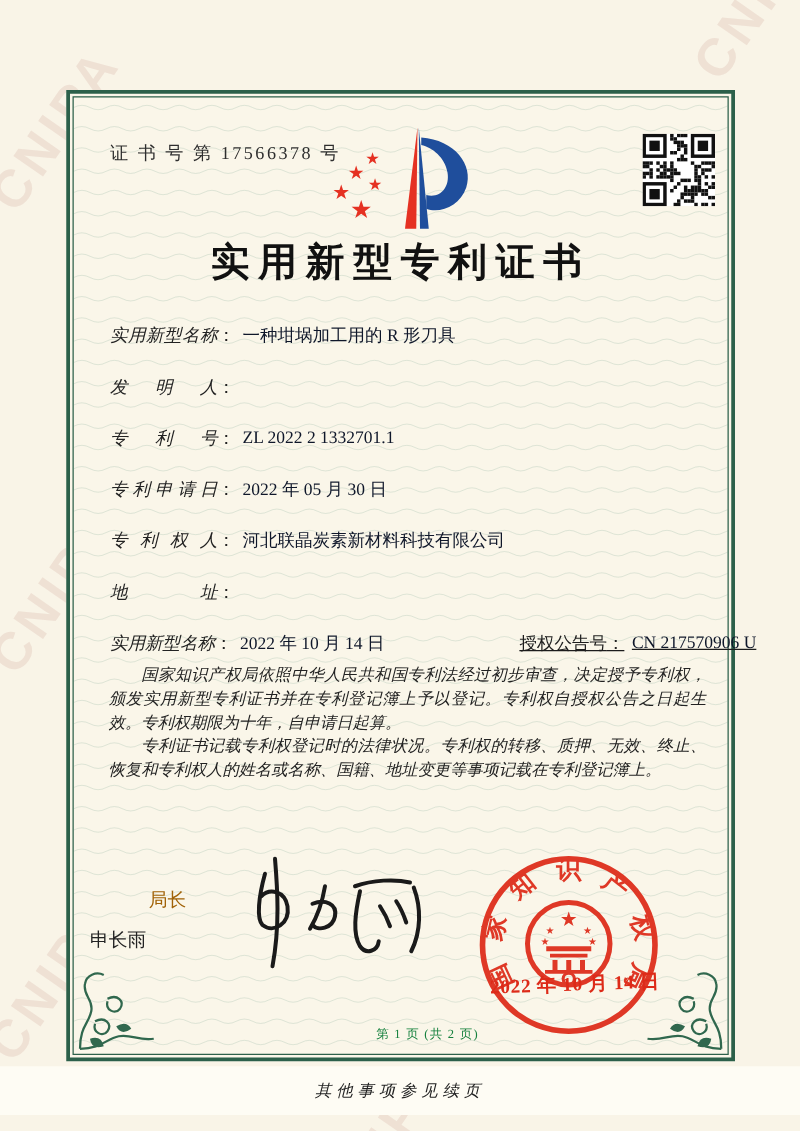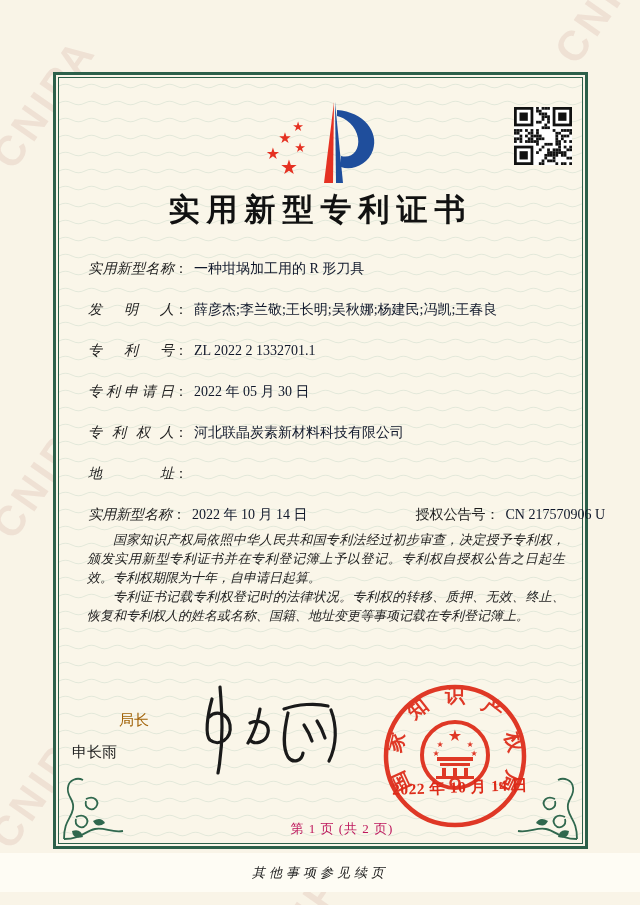--- a/index.html
+++ b/index.html
@@ -15,31 +15,31 @@
   .cert-no{position:absolute;left:32px;top:38px;font-size:14.5px;letter-spacing:2px;color:#2e2e2e;}
   .logo{position:absolute;left:50%;top:22px;transform:translateX(-54%);}
   .qr{position:absolute;left:458px;top:32px;width:58px;height:58px;}
   .title{position:absolute;left:0;right:0;top:114px;text-align:center;font-size:31px;font-weight:bold;
          letter-spacing:7px;color:#111;font-family:Liberation Serif, serif;}
   .fields{position:absolute;left:32px;top:173px;width:478px;}
   .row{height:41px;display:flex;align-items:center;font-size:14px;white-space:nowrap;}
   .lbl{display:inline-block;width:86px;text-align:justify;text-align-last:justify;color:#222;font-style:italic;}
   .colon{margin-right:6px;color:#222;}
   .val{color:#0f172a;}
-  .pair2{margin-left:108px;display:flex;align-items:center;}
+  .pair2{margin-left:108px;display:flex;align-items:center;text-decoration:underline;}
   .paras{position:absolute;left:31px;top:455px;width:478px;font-size:13px;line-height:19px;
          font-style:italic;color:#222;text-align:justify;}
   .paras p{margin:0;text-indent:2em;}
   .sig-title{position:absolute;left:32px;top:636px;font-size:15px;font-family:Liberation Mono, monospace;color:#a16207;margin-left:31px;}
   .sig-name{position:absolute;left:16px;top:668px;font-size:15px;font-family:"Liberation Sans","DejaVu Sans",sans-serif;color:#222;}
   .sig-svg{position:absolute;left:118px;top:608px;}
   .seal{position:absolute;left:318px;top:600px;width:162px;height:162px;opacity:0.93;}
   .seal-date{position:absolute;left:336px;top:702px;width:160px;font-size:15.5px;font-weight:bold;
              color:#dd2a18;letter-spacing:0.5px;transform:rotate(-2deg);white-space:nowrap;}
-  .page-info{position:absolute;left:0;right:0;top:745px;text-align:center;font-size:13px;letter-spacing:1px;color:#be185d;padding-left:43px;}
+  .page-info{position:absolute;left:0;right:0;top:745px;text-align:center;font-size:10px;letter-spacing:1px;color:#15803d;padding-left:43px;}
   .flourish{position:absolute;bottom:3px;width:68px;height:68px;}
   .flourish.bl{left:3px;}
   .flourish.br{right:3px;transform:scaleX(-1);}
   .band{position:absolute;left:0;right:0;top:853px;height:39px;background:#fefcf4;
         display:flex;align-items:center;justify-content:center;}
   .band span{font-size:13px;letter-spacing:4px;font-style:italic;color:#222;}
   svg{display:block;}
 </style>
 </head>
 <body>
@@ -102,20 +102,21 @@
         <path d="M0,654 q6.5,-3.5 13,0 t13,0 q6.5,-3.5 13,0 t13,0 q6.5,-3.5 13,0 t13,0 q6.5,-3.5 13,0 t13,0 q6.5,-3.5 13,0 t13,0 q6.5,-3.5 13,0 t13,0 q6.5,-3.5 13,0 t13,0 q6.5,-3.5 13,0 t13,0 q6.5,-3.5 13,0 t13,0 q6.5,-3.5 13,0 t13,0 q6.5,-3.5 13,0 t13,0 q6.5,-3.5 13,0 t13,0 q6.5,-3.5 13,0 t13,0 q6.5,-3.5 13,0 t13,0 q6.5,-3.5 13,0 t13,0 q6.5,-3.5 13,0 t13,0 q6.5,-3.5 13,0 t13,0 q6.5,-3.5 13,0 t13,0 q6.5,-3.5 13,0 t13,0 q6.5,-3.5 13,0 t13,0 q6.5,-3.5 13,0 t13,0" fill="none" stroke="#a9c4b2" stroke-width="0.8" opacity="0.35"></path>
         <path d="M0,671 q6.5,-3.5 13,0 t13,0 q6.5,-3.5 13,0 t13,0 q6.5,-3.5 13,0 t13,0 q6.5,-3.5 13,0 t13,0 q6.5,-3.5 13,0 t13,0 q6.5,-3.5 13,0 t13,0 q6.5,-3.5 13,0 t13,0 q6.5,-3.5 13,0 t13,0 q6.5,-3.5 13,0 t13,0 q6.5,-3.5 13,0 t13,0 q6.5,-3.5 13,0 t13,0 q6.5,-3.5 13,0 t13,0 q6.5,-3.5 13,0 t13,0 q6.5,-3.5 13,0 t13,0 q6.5,-3.5 13,0 t13,0 q6.5,-3.5 13,0 t13,0 q6.5,-3.5 13,0 t13,0 q6.5,-3.5 13,0 t13,0 q6.5,-3.5 13,0 t13,0 q6.5,-3.5 13,0 t13,0 q6.5,-3.5 13,0 t13,0" fill="none" stroke="#a9c4b2" stroke-width="0.8" opacity="0.35"></path>
         <path d="M0,688 q6.5,-3.5 13,0 t13,0 q6.5,-3.5 13,0 t13,0 q6.5,-3.5 13,0 t13,0 q6.5,-3.5 13,0 t13,0 q6.5,-3.5 13,0 t13,0 q6.5,-3.5 13,0 t13,0 q6.5,-3.5 13,0 t13,0 q6.5,-3.5 13,0 t13,0 q6.5,-3.5 13,0 t13,0 q6.5,-3.5 13,0 t13,0 q6.5,-3.5 13,0 t13,0 q6.5,-3.5 13,0 t13,0 q6.5,-3.5 13,0 t13,0 q6.5,-3.5 13,0 t13,0 q6.5,-3.5 13,0 t13,0 q6.5,-3.5 13,0 t13,0 q6.5,-3.5 13,0 t13,0 q6.5,-3.5 13,0 t13,0 q6.5,-3.5 13,0 t13,0 q6.5,-3.5 13,0 t13,0 q6.5,-3.5 13,0 t13,0" fill="none" stroke="#a9c4b2" stroke-width="0.8" opacity="0.35"></path>
         <path d="M0,705 q6.5,-3.5 13,0 t13,0 q6.5,-3.5 13,0 t13,0 q6.5,-3.5 13,0 t13,0 q6.5,-3.5 13,0 t13,0 q6.5,-3.5 13,0 t13,0 q6.5,-3.5 13,0 t13,0 q6.5,-3.5 13,0 t13,0 q6.5,-3.5 13,0 t13,0 q6.5,-3.5 13,0 t13,0 q6.5,-3.5 13,0 t13,0 q6.5,-3.5 13,0 t13,0 q6.5,-3.5 13,0 t13,0 q6.5,-3.5 13,0 t13,0 q6.5,-3.5 13,0 t13,0 q6.5,-3.5 13,0 t13,0 q6.5,-3.5 13,0 t13,0 q6.5,-3.5 13,0 t13,0 q6.5,-3.5 13,0 t13,0 q6.5,-3.5 13,0 t13,0 q6.5,-3.5 13,0 t13,0 q6.5,-3.5 13,0 t13,0" fill="none" stroke="#a9c4b2" stroke-width="0.8" opacity="0.35"></path>
         <path d="M0,722 q6.5,-3.5 13,0 t13,0 q6.5,-3.5 13,0 t13,0 q6.5,-3.5 13,0 t13,0 q6.5,-3.5 13,0 t13,0 q6.5,-3.5 13,0 t13,0 q6.5,-3.5 13,0 t13,0 q6.5,-3.5 13,0 t13,0 q6.5,-3.5 13,0 t13,0 q6.5,-3.5 13,0 t13,0 q6.5,-3.5 13,0 t13,0 q6.5,-3.5 13,0 t13,0 q6.5,-3.5 13,0 t13,0 q6.5,-3.5 13,0 t13,0 q6.5,-3.5 13,0 t13,0 q6.5,-3.5 13,0 t13,0 q6.5,-3.5 13,0 t13,0 q6.5,-3.5 13,0 t13,0 q6.5,-3.5 13,0 t13,0 q6.5,-3.5 13,0 t13,0 q6.5,-3.5 13,0 t13,0 q6.5,-3.5 13,0 t13,0" fill="none" stroke="#a9c4b2" stroke-width="0.8" opacity="0.35"></path>
         <path d="M0,739 q6.5,-3.5 13,0 t13,0 q6.5,-3.5 13,0 t13,0 q6.5,-3.5 13,0 t13,0 q6.5,-3.5 13,0 t13,0 q6.5,-3.5 13,0 t13,0 q6.5,-3.5 13,0 t13,0 q6.5,-3.5 13,0 t13,0 q6.5,-3.5 13,0 t13,0 q6.5,-3.5 13,0 t13,0 q6.5,-3.5 13,0 t13,0 q6.5,-3.5 13,0 t13,0 q6.5,-3.5 13,0 t13,0 q6.5,-3.5 13,0 t13,0 q6.5,-3.5 13,0 t13,0 q6.5,-3.5 13,0 t13,0 q6.5,-3.5 13,0 t13,0 q6.5,-3.5 13,0 t13,0 q6.5,-3.5 13,0 t13,0 q6.5,-3.5 13,0 t13,0 q6.5,-3.5 13,0 t13,0 q6.5,-3.5 13,0 t13,0" fill="none" stroke="#a9c4b2" stroke-width="0.8" opacity="0.35"></path>
         <path d="M0,756 q6.5,-3.5 13,0 t13,0 q6.5,-3.5 13,0 t13,0 q6.5,-3.5 13,0 t13,0 q6.5,-3.5 13,0 t13,0 q6.5,-3.5 13,0 t13,0 q6.5,-3.5 13,0 t13,0 q6.5,-3.5 13,0 t13,0 q6.5,-3.5 13,0 t13,0 q6.5,-3.5 13,0 t13,0 q6.5,-3.5 13,0 t13,0 q6.5,-3.5 13,0 t13,0 q6.5,-3.5 13,0 t13,0 q6.5,-3.5 13,0 t13,0 q6.5,-3.5 13,0 t13,0 q6.5,-3.5 13,0 t13,0 q6.5,-3.5 13,0 t13,0 q6.5,-3.5 13,0 t13,0 q6.5,-3.5 13,0 t13,0 q6.5,-3.5 13,0 t13,0 q6.5,-3.5 13,0 t13,0 q6.5,-3.5 13,0 t13,0" fill="none" stroke="#a9c4b2" stroke-width="0.8" opacity="0.35"></path>
       </svg>
     <div class="frame-inner"></div>
 
+    <div class="cert-no">证 书 号 第 17566378 号</div>
 
     <svg class="logo" width="150" height="88" viewBox="0 0 150 88">
       <text x="58" y="34" font-size="13" fill="#e53122" text-anchor="middle">★</text>
       <text x="45" y="46" font-size="15" fill="#e53122" text-anchor="middle">★</text>
       <text x="60" y="55" font-size="13" fill="#e53122" text-anchor="middle">★</text>
       <text x="33" y="62" font-size="16" fill="#e53122" text-anchor="middle">★</text>
       <text x="49" y="77" font-size="20" fill="#e53122" text-anchor="middle">★</text>
       <path d="M94,5 L84,86 L93,86 Z" fill="#e53122"></path>
       <path d="M95,5 L96,86 L103,86 Z" fill="#1f4e9c"></path>
       <path d="M97,13 C124,15 139,35 133,53 C128,68 112,74 101,70 L101,59 C112,62 120,53 118,41 C116,29 106,21 97,19 Z" fill="#1f4e9c"></path>
@@ -255,21 +256,20 @@
 
     <div class="fields">
       <div class="row">
         <span class="lbl">实用新型名称</span>
           <span class="colon">：</span>
         <span class="val">一种坩埚加工用的 R 形刀具</span>
       </div>
       <div class="row">
         <span class="lbl">发明人</span>
           <span class="colon">：</span>
-        <span class="val">薛彦杰;李兰敬;王长明;吴秋娜;杨建民;冯凯;王春良</span>
       </div>
       <div class="row">
         <span class="lbl">专利号</span>
           <span class="colon">：</span>
         <span class="val">ZL 2022 2 1332701.1</span>
       </div>
       <div class="row">
         <span class="lbl">专利申请日</span>
           <span class="colon">：</span>
         <span class="val">2022 年 05 月 30 日</span>

